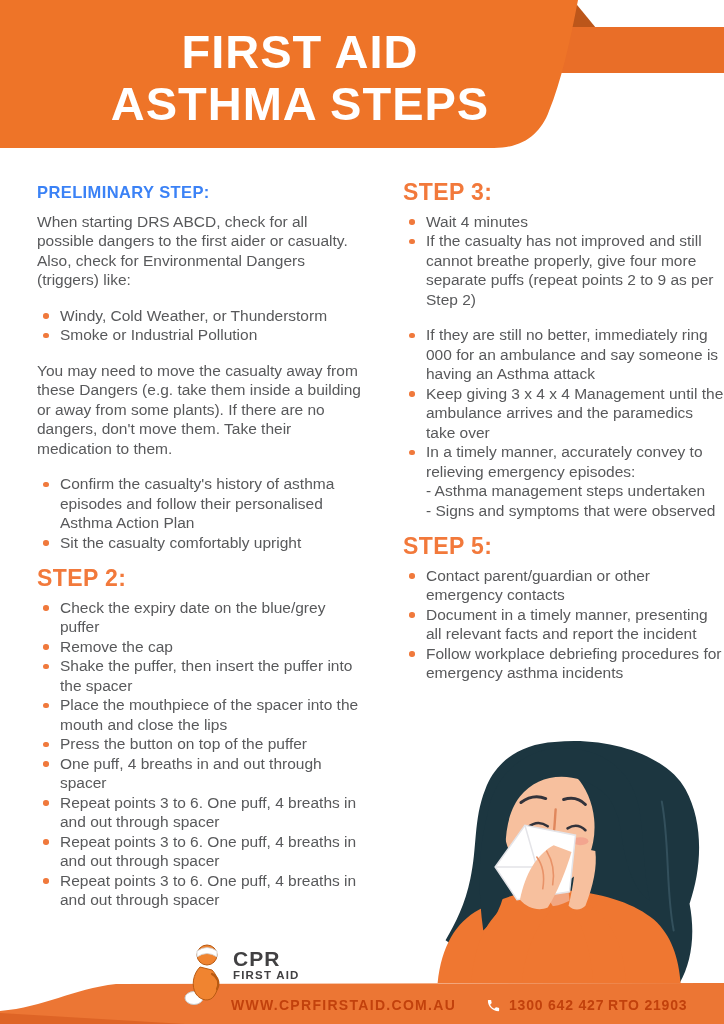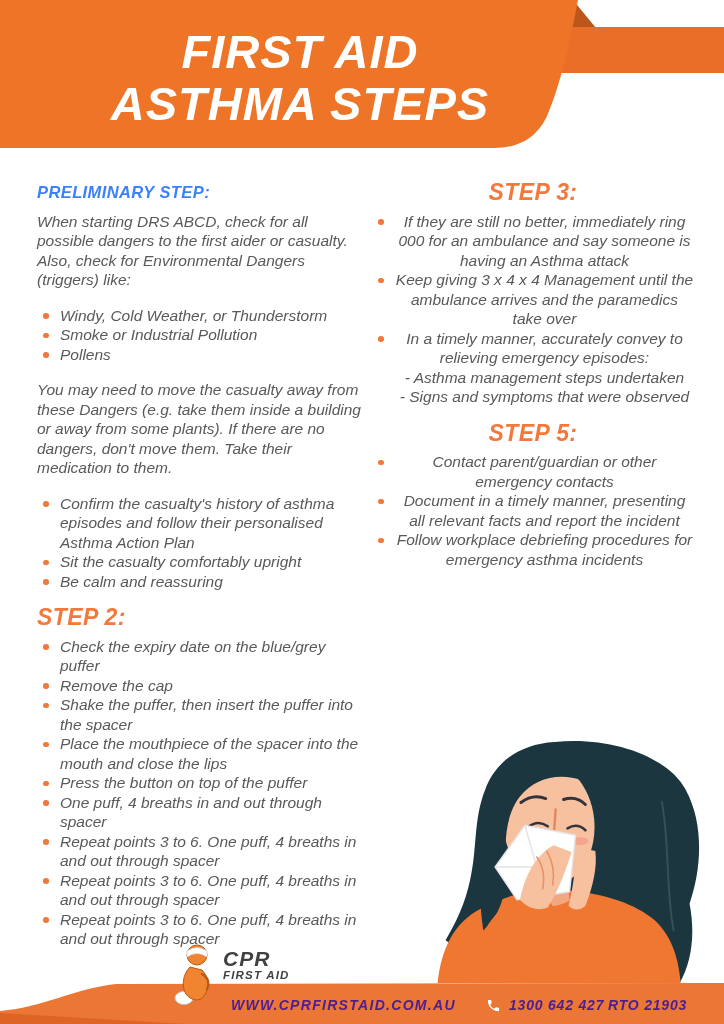--- a/index.html
+++ b/index.html
@@ -1,52 +1,52 @@
 <!DOCTYPE html>
 <html><head>
 <meta charset="utf-8">
 <style>
   html,body{margin:0;padding:0;background:#ffffff;}
   body{width:724px;height:1024px;position:relative;overflow:hidden;
        font-family:"Liberation Sans",sans-serif;}
-  .page{position:absolute;inset:0;width:724px;height:1024px;background:#fff;font-style:italic;}
+  .page{position:absolute;inset:0;width:724px;height:1024px;background:#fff;}
 
   
   .header-svg{position:absolute;top:0;left:0;}
   .title-block{position:absolute;top:26px;left:0;width:600px;text-align:center;
                color:#ffffff;font-weight:800;font-size:47px;line-height:52px;
                letter-spacing:1px;}
 
   
   .col{position:absolute;top:183px;color:#58595B;font-size:15.5px;line-height:19.5px;}
   .col-left{left:37px;width:327px;}
-  .col-right{left:372px;width:322px;text-align:center;}
+  .col-right{left:403px;width:322px;}
 
   .h-pre{color:#3b82f6;font-weight:800;font-size:16.5px;letter-spacing:.4px;margin:0 0 9px 0;}
   .h-step{color:#F2793B;font-weight:800;font-size:23px;letter-spacing:.4px;margin:17px 0 9px 0;}
   .h-step.first{margin-top:0;}
   p.body-par{margin:0 0 16px 0;}
 
   ul.blist{list-style:none;margin:0 0 16px 0;padding:0;}
   ul.blist li{position:relative;padding-left:23px;margin:0;white-space:pre-line;}
   ul.blist li::before{content:"";position:absolute;left:6px;top:7.5px;width:5.5px;height:5.5px;
                       border-radius:50%;background:#F0793C;}
 
   
   .illustration{position:absolute;left:425px;top:740px;}
 
   
-  .logo{position:absolute;left:173px;top:941px;z-index:3;display:flex;align-items:flex-start;}
+  .logo{position:absolute;left:183px;top:941px;z-index:3;display:flex;align-items:flex-start;}
   .logo-text{margin-left:4px;margin-top:8px;color:#414042;}
   .logo-cpr{font-size:21px;font-weight:800;letter-spacing:1px;line-height:20px;}
   .logo-firstaid{font-size:11.5px;font-weight:800;letter-spacing:1.2px;line-height:13px;}
 
   
   .footer-svg{position:absolute;left:0;top:969px;z-index:1;}
-  .footer-text{position:absolute;z-index:2;color:#4c1d95;font-weight:700;font-size:14px;
+  .footer-text{position:absolute;z-index:2;color:#c2410c;font-weight:700;font-size:14px;
                letter-spacing:1.3px;top:997px;display:flex;align-items:center;}
   .footer-website{left:231px;}
   .footer-phone{left:486px;letter-spacing:.8px;}
   .footer-phone svg{margin-right:8px;}
   .footer-rto{left:608px;letter-spacing:.8px;}
 </style>
 </head>
 <body>
 
 <div class="page">
@@ -63,46 +63,48 @@
     <div>FIRST AID</div>
     <div>ASTHMA STEPS</div>
   </div>
 
   <div class="col col-left">
     <div class="h-pre">PRELIMINARY STEP:</div>
     <p class="body-par">When starting DRS ABCD, check for all possible dangers to the first aider or casualty. Also, check for Environmental Dangers (triggers) like:</p>
     <ul class="blist">
         <li>Windy, Cold Weather, or Thunderstorm</li>
         <li>Smoke or Industrial Pollution</li>
-        <li>Pollens</li>
       </ul>
     <p class="body-par">You may need to move the casualty away from these Dangers (e.g. take them inside a building or away from some plants). If there are no dangers, don't move them. Take their medication to them.</p>
 
     <ul class="blist">
         <li>Confirm the casualty's history of asthma episodes and follow their personalised Asthma Action Plan</li>
         <li>Sit the casualty comfortably upright</li>
-        <li>Be calm and reassuring</li>
       </ul>
 
     <div class="h-step">STEP 2:</div>
     <ul class="blist">
         <li>Check the expiry date on the blue/grey puffer</li>
         <li>Remove the cap</li>
         <li>Shake the puffer, then insert the puffer into the spacer</li>
         <li>Place the mouthpiece of the spacer into the mouth and close the lips</li>
         <li>Press the button on top of the puffer</li>
         <li>One puff, 4 breaths in and out through spacer</li>
         <li>Repeat points 3 to 6. One puff, 4 breaths in and out through spacer</li>
         <li>Repeat points 3 to 6. One puff, 4 breaths in and out through spacer</li>
         <li>Repeat points 3 to 6. One puff, 4 breaths in and out through spacer</li>
       </ul>
   </div>
 
   <div class="col col-right">
     <div class="h-step first">STEP 3:</div>
+    <ul class="blist">
+        <li>Wait 4 minutes</li>
+        <li>If the casualty has not improved and still cannot breathe properly, give four more separate puffs (repeat points 2 to 9 as per Step 2)</li>
+      </ul>
 
     <ul class="blist">
         <li>If they are still no better, immediately ring 000 for an ambulance and say someone is having an Asthma attack</li>
         <li>Keep giving 3 x 4 x 4 Management until the ambulance arrives and the paramedics take over</li>
         <li>In a timely manner, accurately convey to relieving emergency episodes:
 - Asthma management steps undertaken
 - Signs and symptoms that were observed</li>
       </ul>
 
     <div class="h-step">STEP 5:</div>

